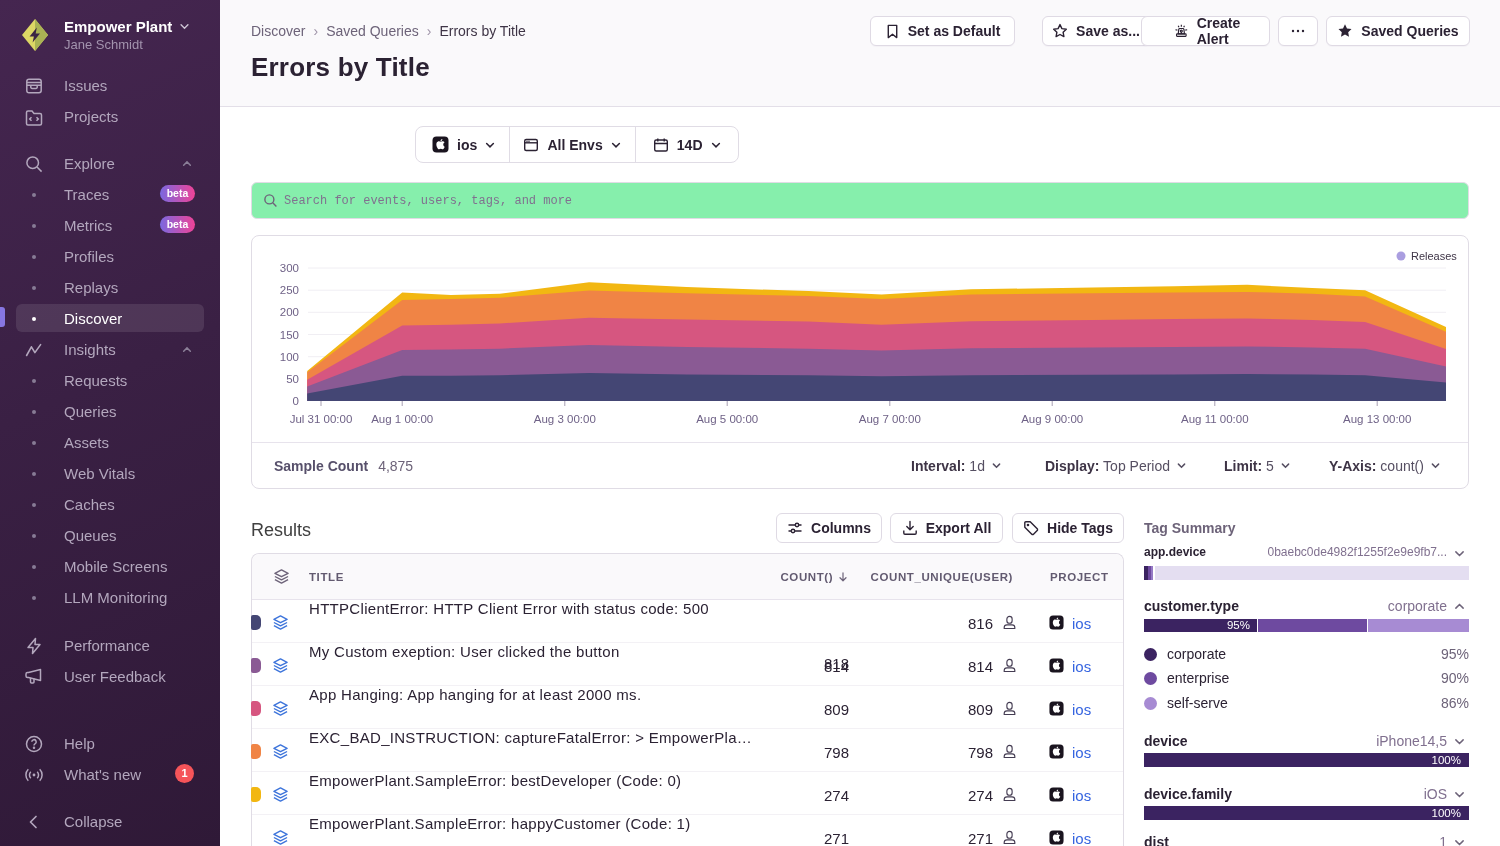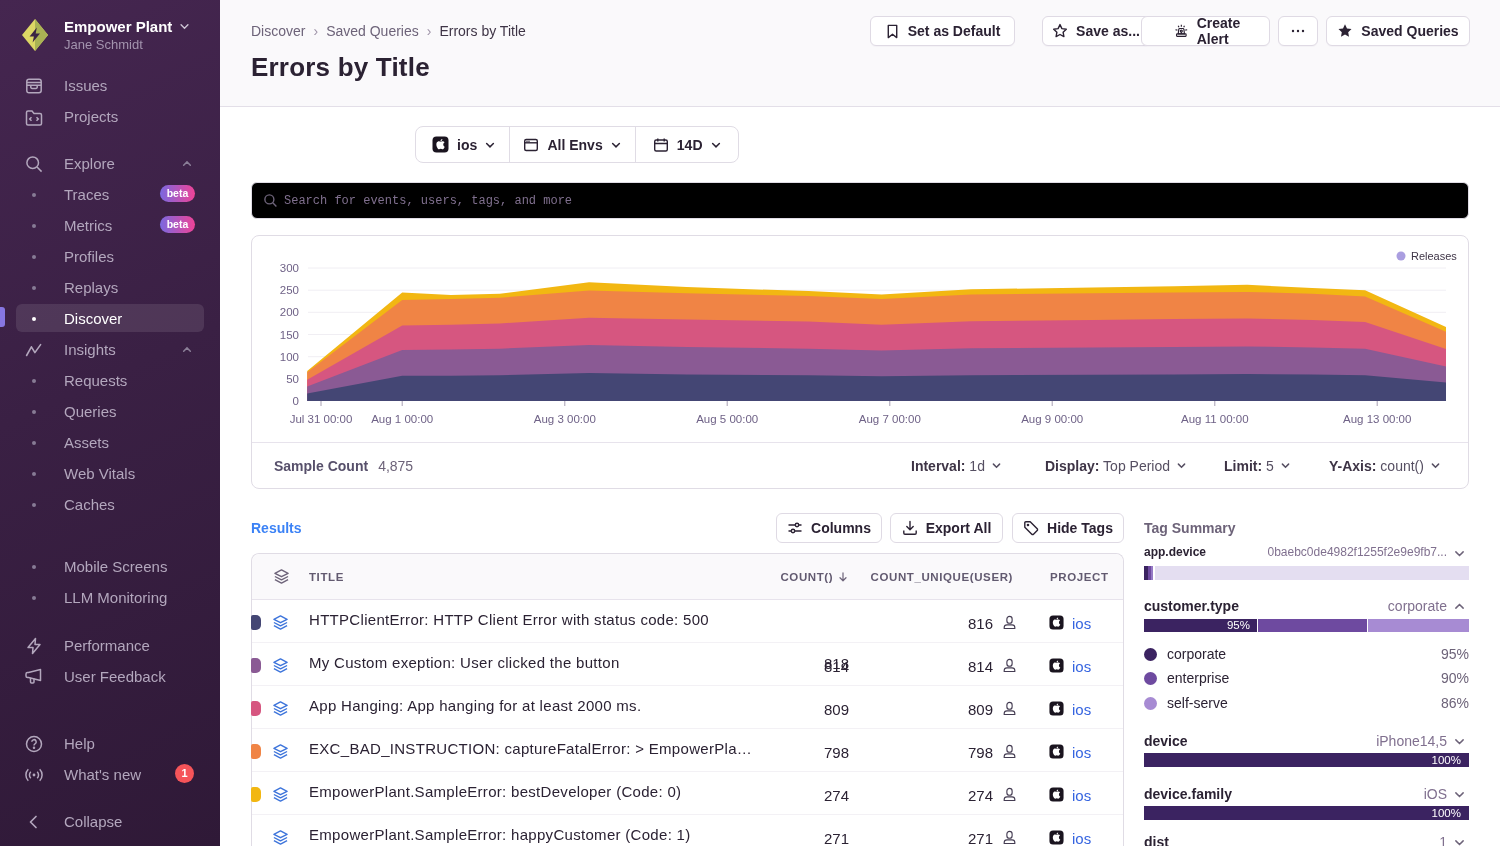--- a/index.html
+++ b/index.html
@@ -33,39 +33,39 @@
   font-size:14px; font-weight:600; color:#2b2233; display:flex; align-items:center; justify-content:center; gap:8px;
   box-shadow:0 1px 1px rgba(60,37,90,0.03); }
 
 
 #content { position:absolute; left:220px; top:108px; width:1280px; height:738px; background:#fff; }
 
 
 .fbtn { position:absolute; top:18px; height:37px; background:#fff; border:1px solid #e0dce5; border-radius:8px;
   font-size:14px; font-weight:600; color:#2b2233; display:flex; align-items:center; }
 
-#search { position:absolute; left:31px; top:74px; width:1218px; height:37px; border:1px solid #e0dce5; border-radius:6px; background:#000000; }
+#search { position:absolute; left:31px; top:74px; width:1218px; height:37px; border:1px solid #e0dce5; border-radius:6px; background:#86efac; }
 #search .ph { position:absolute; left:32px; top:11px; font-family:"Liberation Mono", monospace; font-size:12px; color:#80708f; }
 
 
 #chartpanel { position:absolute; left:31px; top:127px; width:1218px; height:254px; border:1px solid #e0dce5; border-radius:8px; background:#fff; }
 #chartfoot { position:absolute; left:0; bottom:0; width:1216px; height:46px; border-top:1px solid #e7e3ec; }
 .cf-lbl { font-weight:700; color:#3e3446; }
 .cf-item { position:absolute; top:15px; font-size:14px; color:#564f62; white-space:nowrap; }
 
 
-#results-label { position:absolute; left:31px; top:412px; font-size:14px; font-weight:700; color:#3b82f6; }
+#results-label { position:absolute; left:31px; top:412px; font-size:18px; font-weight:400; color:#404040; }
 .rbtn { position:absolute; top:405px; height:30px; background:#fff; border:1px solid #dfdae4; border-radius:6px;
   font-size:14px; font-weight:600; color:#2b2233; display:flex; align-items:center; justify-content:center; gap:8px; }
 
 #table { position:absolute; left:31px; top:445px; width:873px; height:304px; border:1px solid #e0dce5; border-radius:8px 8px 0 0; border-bottom:none; background:#fff; overflow:visible; }
 .th { position:absolute; top:0; height:46px; line-height:46px; font-size:11.5px; font-weight:700; color:#625a70; letter-spacing:0.6px; }
 #thead { position:absolute; left:0; top:0; width:871px; height:46px; background:#faf9fb; border-bottom:1px solid #e7e3ec; border-radius:8px 8px 0 0; }
 .row { position:absolute; left:0; width:871px; height:43px; border-bottom:1px solid #f3f1f5; font-size:15px; color:#2b2233; }
-.row .title { position:absolute; left:57px; top:11px; letter-spacing:0.3px; max-width:443px; overflow:hidden; text-overflow:ellipsis; white-space:nowrap; }
+.row .title { position:absolute; left:57px; top:0; letter-spacing:0.3px; max-width:443px; overflow:hidden; text-overflow:ellipsis; white-space:nowrap; }
 .row .cnt { position:absolute; top:15px; text-align:right; }
 .chip { position:absolute; left:-1px; top:15px; width:10px; height:15px; border-radius:2px 5px 5px 2px; }
 .ios-link { position:absolute; top:15px; color:#3564e0; }
 
 
 #tags { position:absolute; left:924px; top:404px; width:325px; }
 </style>
 </head>
 <body>
 
@@ -149,20 +149,24 @@
       <span class="sb-dot"></span>
       <span class="lbl">Assets</span>
     </div>
 <div class="sb-item " style="top:461px">
       <span class="sb-dot"></span>
       <span class="lbl">Web Vitals</span>
     </div>
 <div class="sb-item " style="top:492px">
       <span class="sb-dot"></span>
       <span class="lbl">Caches</span>
+    </div>
+<div class="sb-item " style="top:523px">
+      <span class="sb-dot"></span>
+      <span class="lbl">Queues</span>
     </div>
 <div class="sb-item " style="top:554px">
       <span class="sb-dot"></span>
       <span class="lbl">Mobile Screens</span>
     </div>
 <div class="sb-item " style="top:585px">
       <span class="sb-dot"></span>
       <span class="lbl">LLM Monitoring</span>
     </div>
 <div class="sb-item " style="top:633px">

